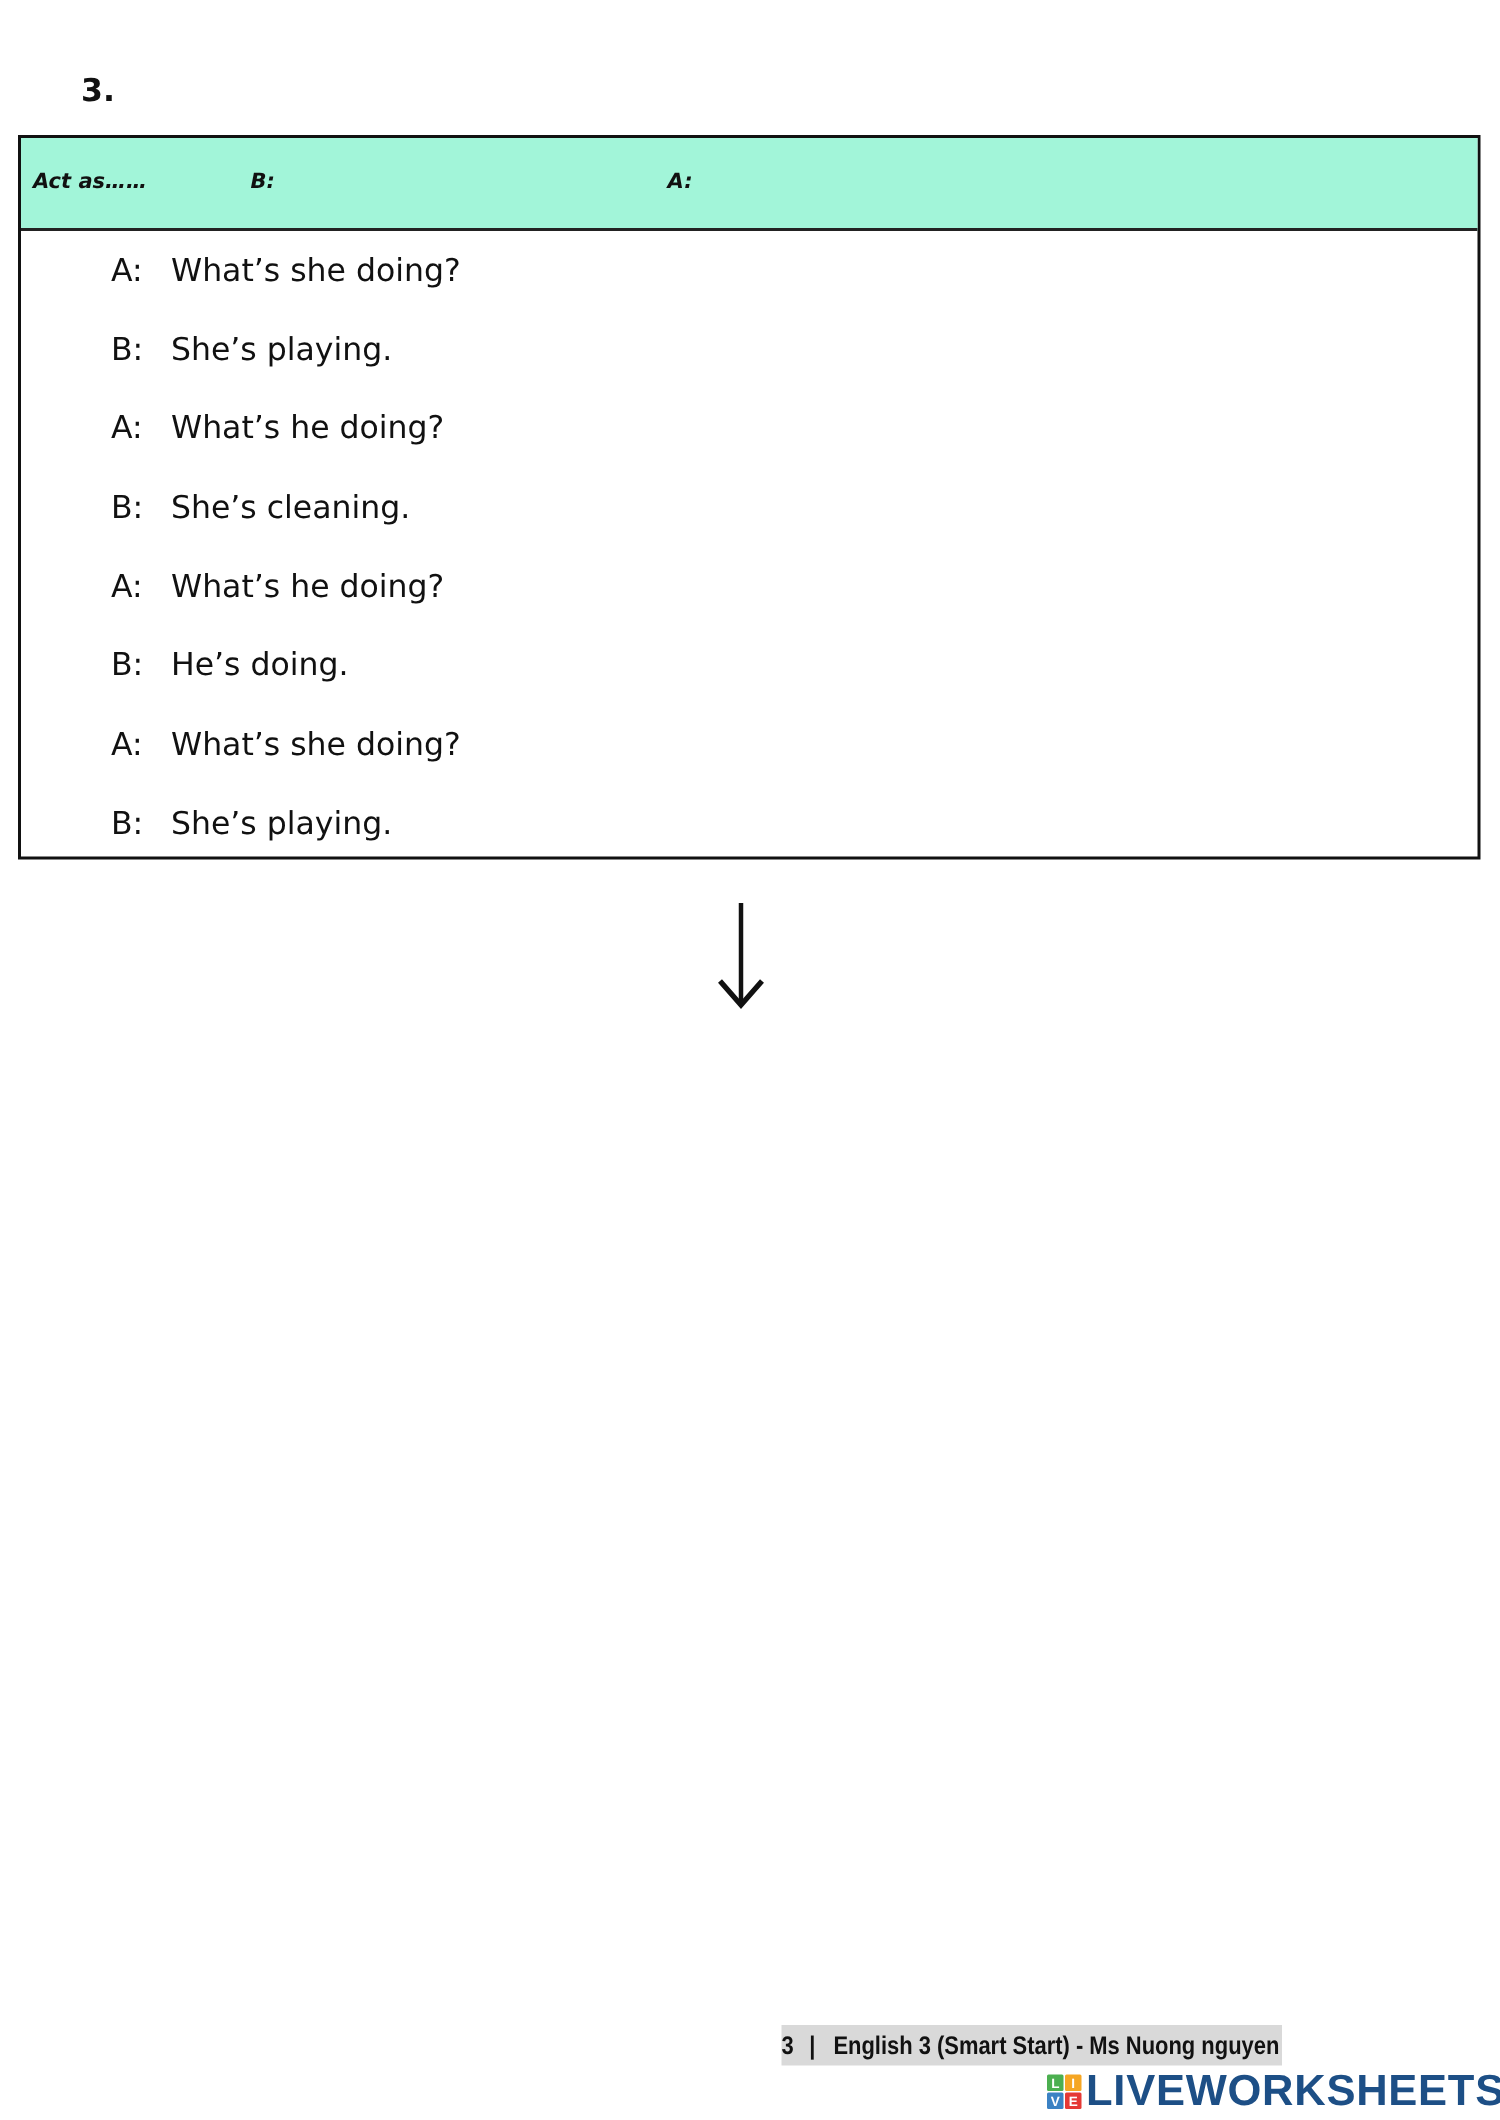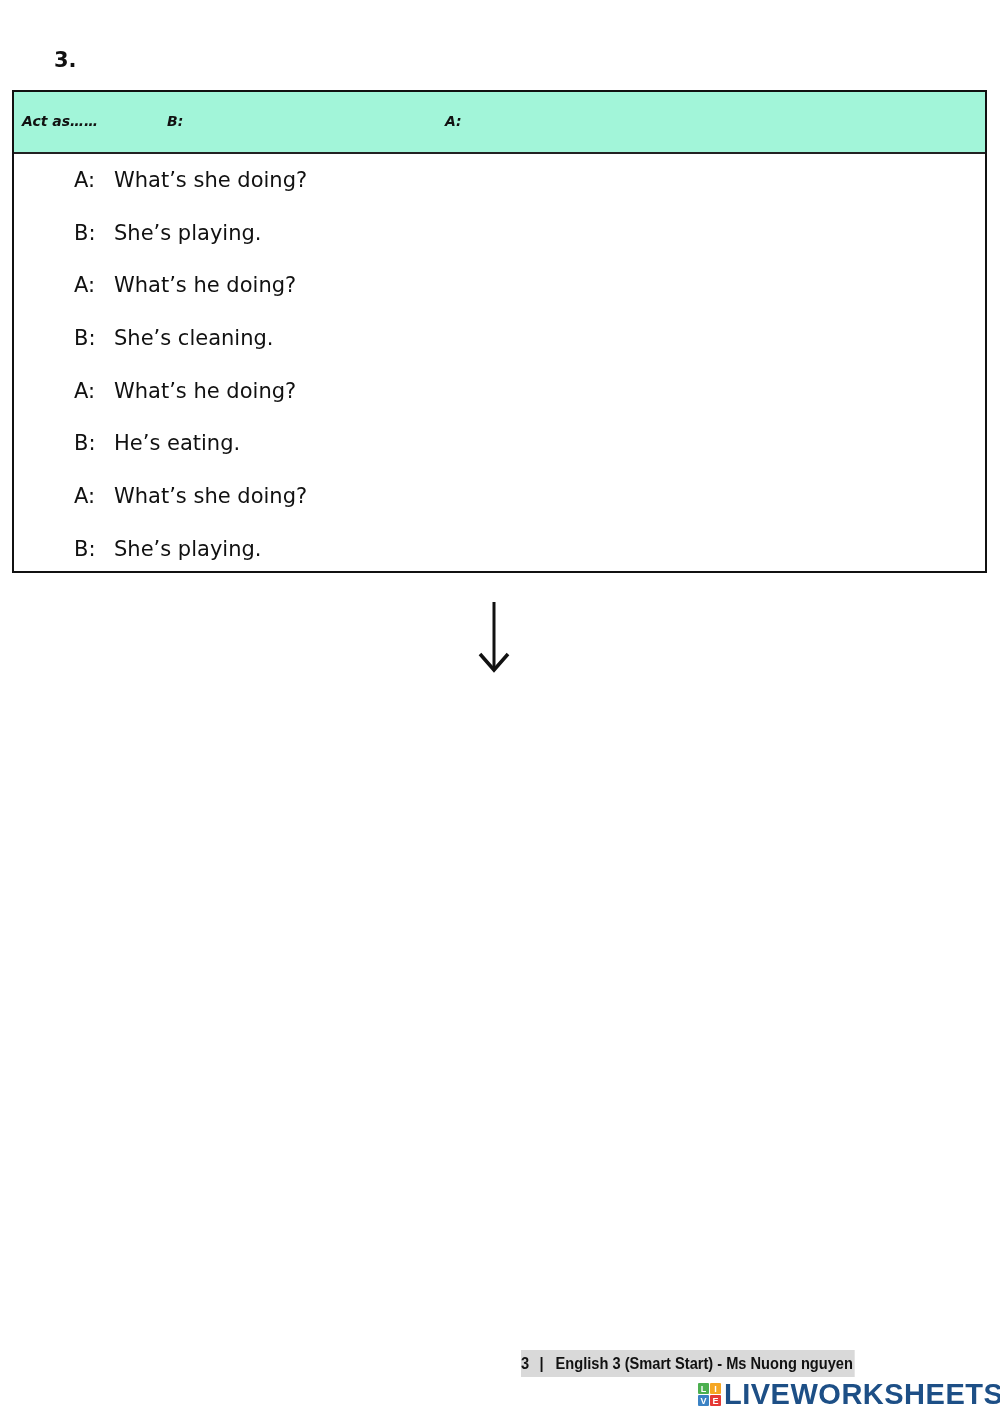--- a/index.html
+++ b/index.html
@@ -134,21 +134,21 @@
     <div class="row" style="top:158px">
       <span class="speaker">B:</span>
       <span>She’s cleaning.</span>
     </div>
     <div class="row" style="top:211px">
       <span class="speaker">A:</span>
       <span>What’s he doing?</span>
     </div>
     <div class="row" style="top:263px">
       <span class="speaker">B:</span>
-      <span>He’s eating.</span>
+      <span>He’s doing.</span>
     </div>
     <div class="row" style="top:316px">
       <span class="speaker">A:</span>
       <span>What’s she doing?</span>
     </div>
     <div class="row" style="top:369px">
       <span class="speaker">B:</span>
       <span>She’s playing.</span>
     </div>
   </div>

